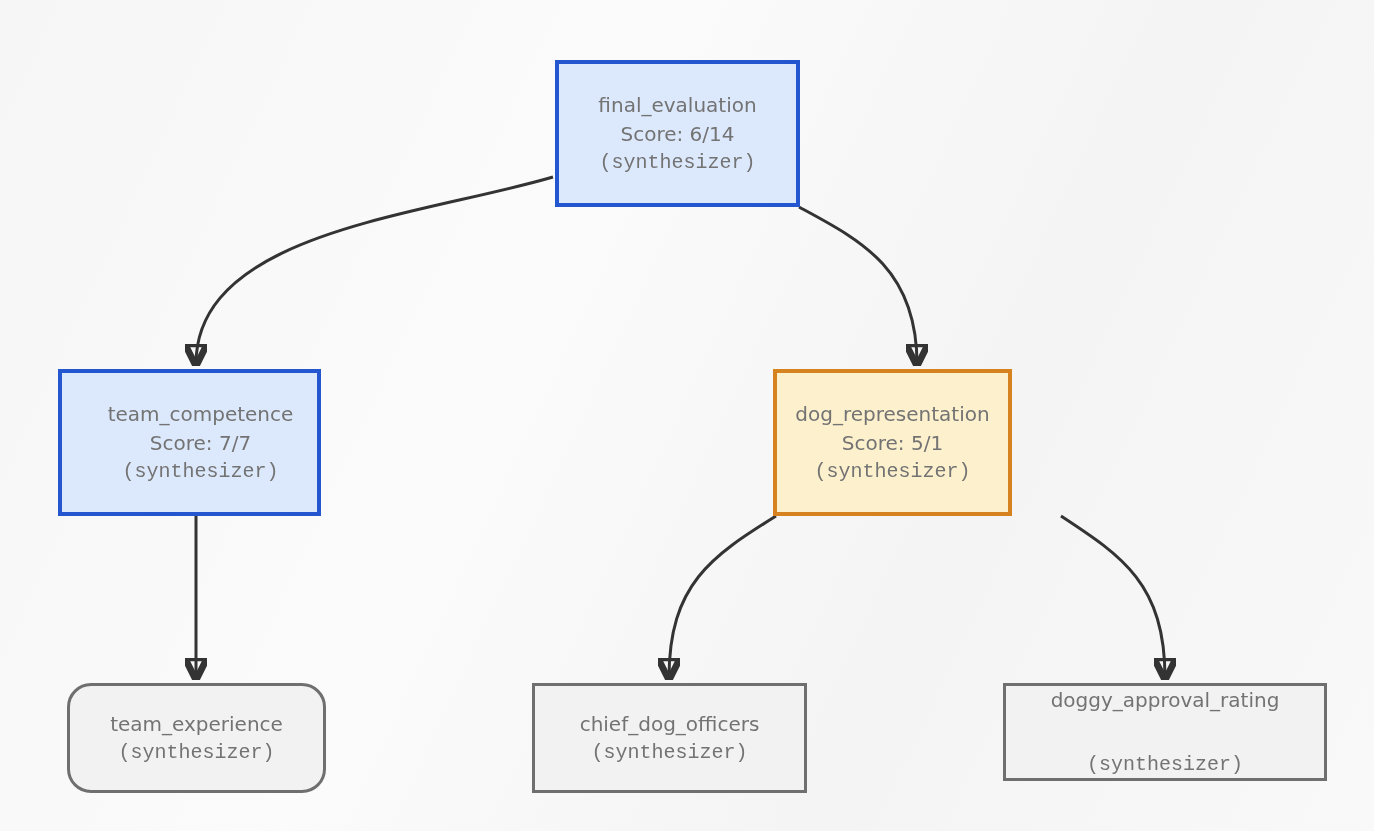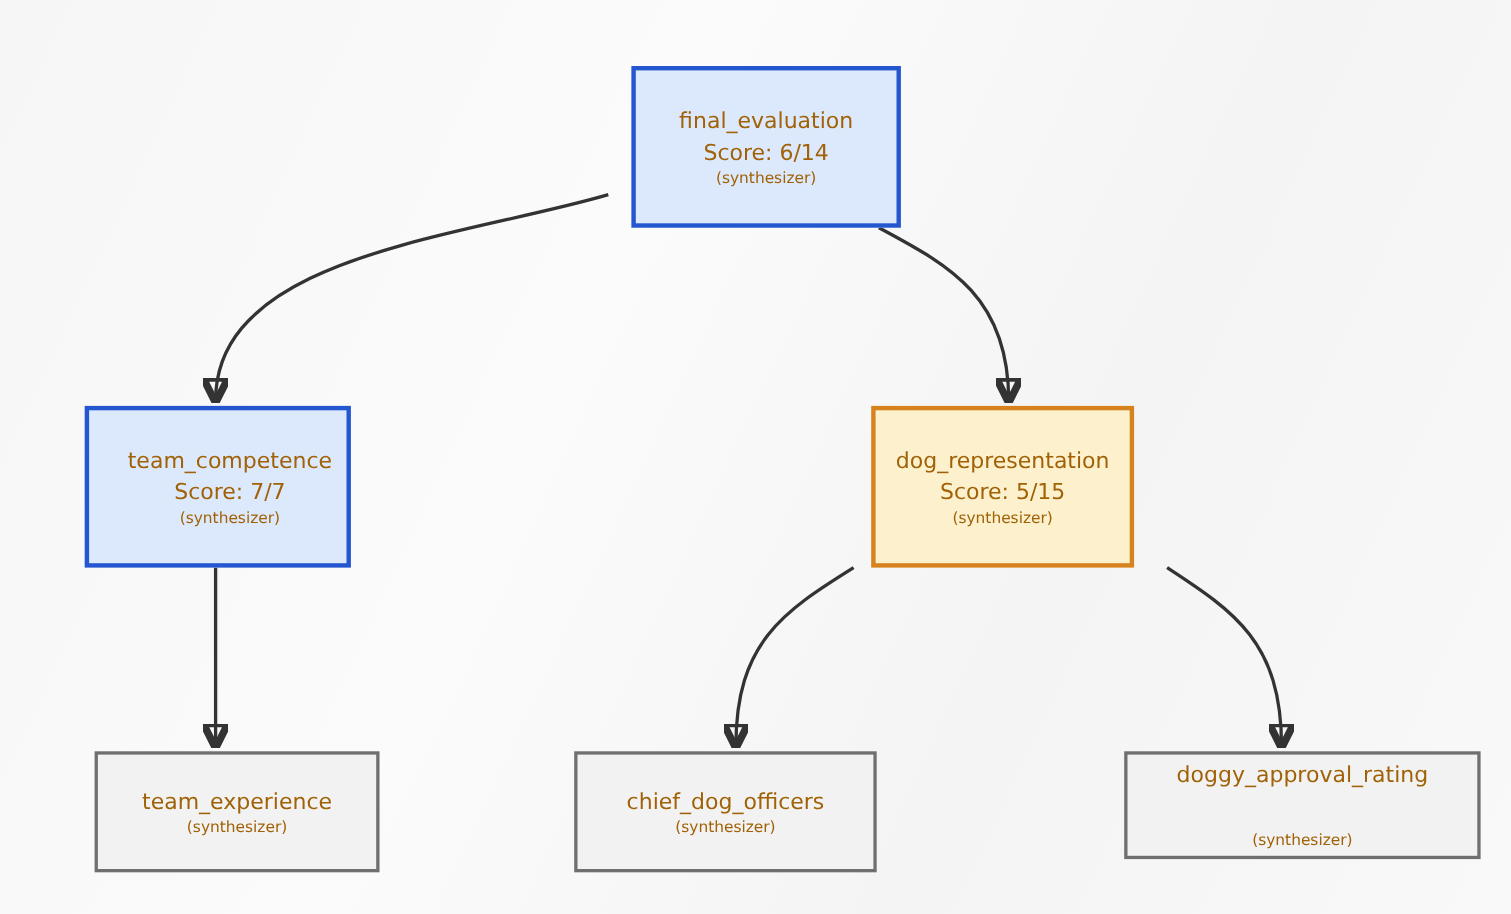--- a/index.html
+++ b/index.html
@@ -32,52 +32,52 @@
     stroke-width: 3;
   }
   .node {
     position: absolute;
     box-sizing: border-box;
     display: flex;
     flex-direction: column;
     justify-content: center;
     align-items: center;
     text-align: right;
-    color: #a16207;
-    margin-left: 19px;
+    color: #737373;
   }
   .node--blue {
     background: #dce8fb;
     border: 4px solid #2457cf;
   }
   .node--orange {
     background: #fcf0cd;
     border: 4px solid #d6821e;
   }
   .node--gray {
     background: #f2f2f2;
     border: 3px solid #6f6f6f;
   }
   .node__title,
   .node__score {
     font-size: 20px;
     line-height: 1.45;
     white-space: nowrap;
   }
   .node__subtitle {
-    font-size: 14px;
+    font-size: 20px;
     line-height: 1.4;
     white-space: nowrap;
+    font-family: Liberation Mono, monospace;
   }
   
   #node-final-evaluation      { left: 555px;  top: 60px;  width: 245px; height: 147px; }
-  #node-team-competence       { left: 58px;   top: 369px; width: 242px; height: 147px; padding-left: 22px; }
+  #node-team-competence       { left: 58px;   top: 369px; width: 263px; height: 147px; padding-left: 22px; }
   #node-dog-representation    { left: 773px;  top: 369px; width: 239px; height: 147px; }
-  #node-team-experience       { left: 67px;   top: 683px; width: 259px; height: 110px; }
-  #node-chief-dog-officers    { left: 503px;  top: 683px; width: 275px; height: 110px; }
+  #node-team-experience       { left: 67px;   top: 683px; width: 259px; height: 110px; border-radius: 24px; }
+  #node-chief-dog-officers    { left: 532px;  top: 683px; width: 275px; height: 110px; }
   #node-doggy-approval-rating { left: 1003px; top: 683px; width: 324px; height: 98px; gap: 36px; }
 </style>
 </head>
 <body>
 
 <div class="canvas">
 
   <svg class="edges" width="1374" height="831" viewBox="0 0 1374 831" aria-hidden="true">
     <defs>
       <marker id="arrowhead" viewBox="0 0 10 10" refX="9" refY="5" markerWidth="7.5" markerHeight="7.5" orient="auto">
@@ -98,21 +98,21 @@
   </div>
 
   <div class="node node--blue" id="node-team-competence">
     <div class="node__title">team_competence</div>
     <div class="node__score">Score: 7/7</div>
     <div class="node__subtitle">(synthesizer)</div>
   </div>
 
   <div class="node node--orange" id="node-dog-representation">
     <div class="node__title">dog_representation</div>
-    <div class="node__score">Score: 5/15</div>
+    <div class="node__score">Score: 5/1</div>
     <div class="node__subtitle">(synthesizer)</div>
   </div>
 
   <div class="node node--gray" id="node-team-experience">
     <div class="node__title">team_experience</div>
     <div class="node__subtitle">(synthesizer)</div>
   </div>
 
   <div class="node node--gray" id="node-chief-dog-officers">
     <div class="node__title">chief_dog_officers</div>

